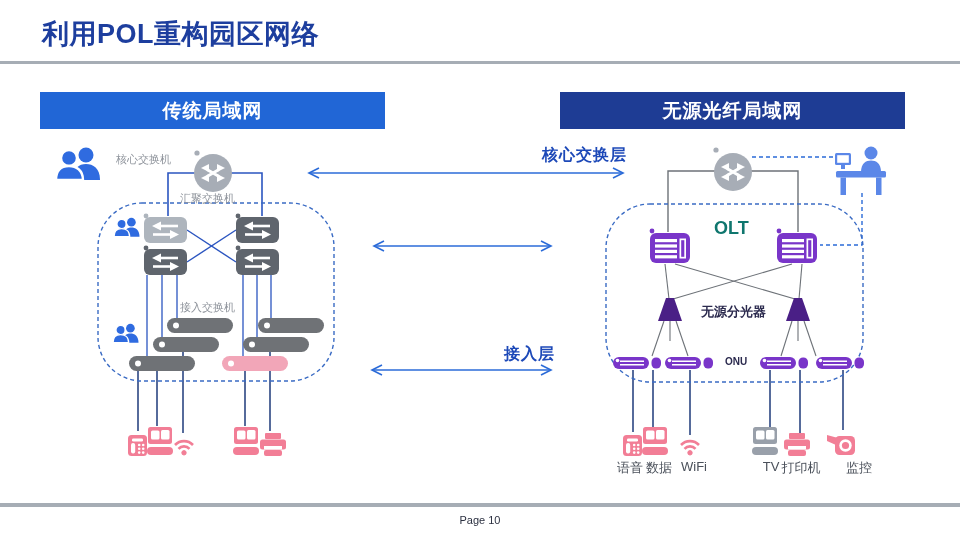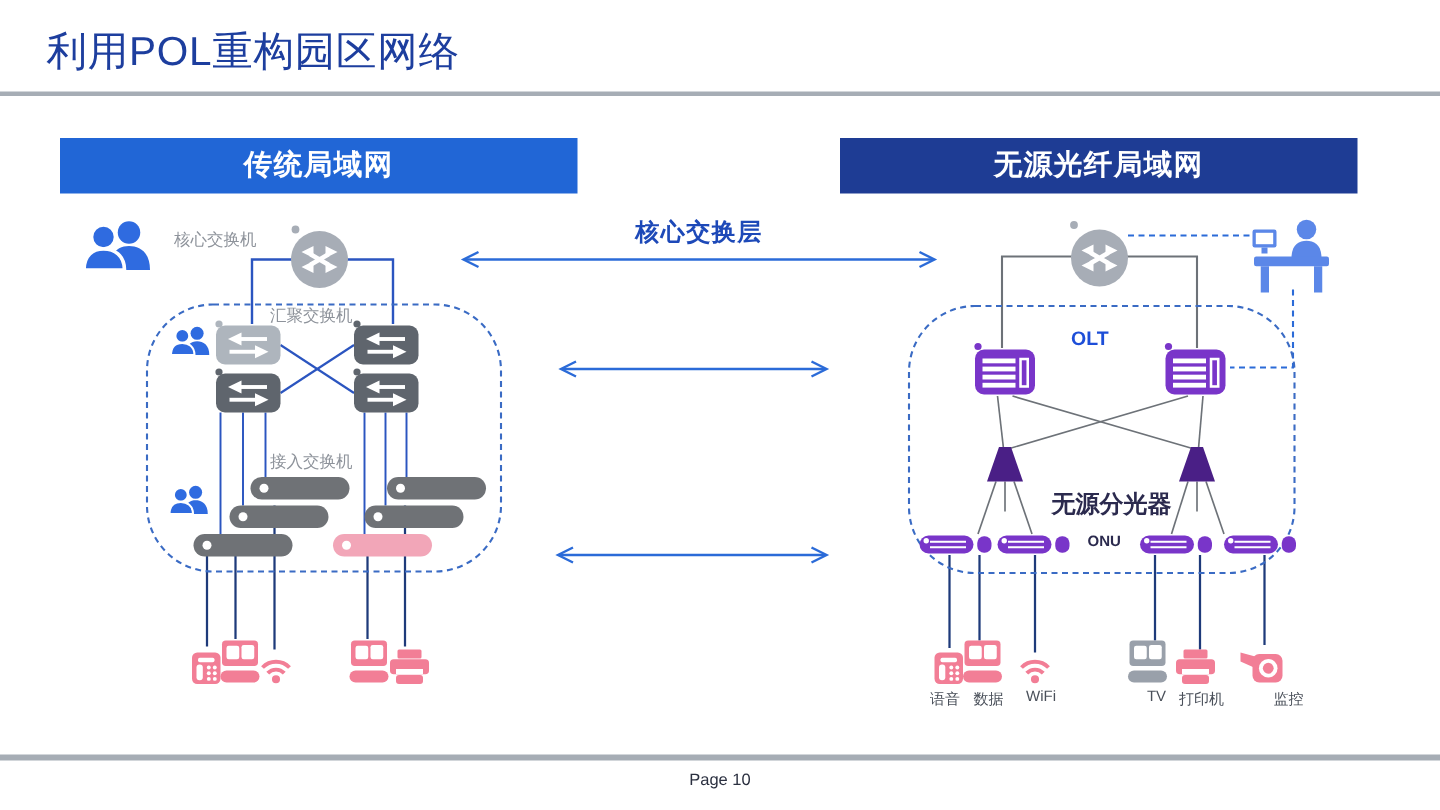--- a/index.html
+++ b/index.html
@@ -1,28 +1,28 @@
 <!DOCTYPE html>
 <html><head>
 <meta charset="utf-8">
 <style>
   html,body{margin:0;padding:0;background:#fff;}
   .slide{position:relative;width:960px;height:540px;background:#ffffff;
          font-family:"Liberation Sans",sans-serif;overflow:hidden;}
   .abs{position:absolute;}
-  .title{left:31px;top:16px;font-size:27px;font-weight:normal;color:#1d3e9e;letter-spacing:.5px;}
+  .title{left:42px;top:16px;font-size:27px;font-weight:bold;color:#1d3e9e;letter-spacing:.5px;}
   .top-rule{left:0;top:61px;width:960px;height:3px;background:#a6adb5;}
   .banner{top:92px;width:345px;height:37px;line-height:37px;text-align:center;
           color:#ffffff;font-size:19px;font-weight:bold;letter-spacing:1px;}
   .banner.l{left:40px;background:#2166d6;}
   .banner.r{left:560px;background:#1e3c94;}
-  .layer-label{font-size:16px;font-weight:bold;color:#1d49b8;text-align:center;letter-spacing:1px;}
+  .layer-label{font-size:16px;font-weight:bold;color:#1d49b8;text-align:right;letter-spacing:1px;}
   .gray-label{font-size:11px;color:#8e939b;}
   .dark-label{font-weight:bold;color:#2b2a4e;}
-  .dev-label{font-size:10px;color:#4a505a;transform:translateX(-50%);white-space:nowrap;}
+  .dev-label{font-size:13px;color:#4a505a;transform:translateX(-50%);white-space:nowrap;}
   .footer-rule{left:0;top:503px;width:960px;height:4px;background:#a6adb5;}
   .page-num{left:0;top:514px;width:960px;text-align:center;font-size:11px;color:#2b3040;}
   svg{display:block;overflow:visible;}
 </style>
 </head>
 <body>
 
 <div class="slide">
 
   <svg width="0" height="0">
@@ -130,20 +130,21 @@
   </svg>
 
   <svg class="abs" style="left:370px;top:239px;" width="185" height="14">
     <g stroke="#2b6bd8" stroke-width="1.6" fill="none">
       <line x1="5" y1="7" x2="180" y2="7"></line>
       <path d="M14 2 L4 7 L14 12"></path>
         <path d="M171 2 L181 7 L171 12"></path>
     </g>
   </svg>
 
+  <div class="abs layer-label" style="left:368px;top:344px;width:187px;">接入层</div>
   <svg class="abs" style="left:368px;top:363px;" width="187" height="14">
     <g stroke="#2b6bd8" stroke-width="1.6" fill="none">
       <line x1="5" y1="7" x2="182" y2="7"></line>
       <path d="M14 2 L4 7 L14 12"></path>
         <path d="M173 2 L183 7 L173 12"></path>
     </g>
   </svg>
 
   <svg class="abs" style="left:40px;top:135px;" width="320" height="345" viewBox="0 0 320 345">
 
@@ -240,25 +241,25 @@
     <use href="#sym-onu" x="221" y="221"></use>
     <use href="#sym-phone" x="28" y="297" fill="#f27e96"></use>
     <use href="#sym-computer" x="47" y="292" fill="#f27e96"></use>
     <use href="#sym-wifi" x="84" y="301" fill="#f27e96" stroke="#f27e96"></use>
     <use href="#sym-computer" x="157" y="292" fill="#99a0aa"></use>
     <use href="#sym-printer" x="189" y="298" fill="#f27e96"></use>
     <use href="#sym-camera" x="232" y="295" fill="#f27e96"></use>
   </svg>
 
   <div class="abs gray-label" style="left:116px;top:152px;">核心交换机</div>
-  <div class="abs gray-label" style="left:180px;top:203px;">汇聚交换机</div>
+  <div class="abs gray-label" style="left:180px;top:191px;">汇聚交换机</div>
   <div class="abs gray-label" style="left:180px;top:300px;">接入交换机</div>
 
-  <div class="abs dark-label" style="left:714px;top:218px;font-size:13px;color:#1d4ed8;">OLT</div>
-  <div class="abs dark-label" style="left:701px;top:303px;font-size:16px;margin-top:23px;">无源分光器</div>
+  <div class="abs dark-label" style="left:714px;top:218px;font-size:18px;color:#0f766e;">OLT</div>
+  <div class="abs dark-label" style="left:701px;top:303px;font-size:13px;">无源分光器</div>
   <div class="abs dark-label" style="left:725px;top:356px;font-size:10px;">ONU</div>
 
   <div class="abs dev-label" style="left:630px;top:459px;">语音</div>
   <div class="abs dev-label" style="left:659px;top:459px;">数据</div>
   <div class="abs dev-label" style="left:694px;top:459px;">WiFi</div>
   <div class="abs dev-label" style="left:771px;top:459px;">TV</div>
   <div class="abs dev-label" style="left:801px;top:459px;">打印机</div>
   <div class="abs dev-label" style="left:847px;top:459px;margin-left:12px;">监控</div>
 
   <div class="abs footer-rule"></div>

